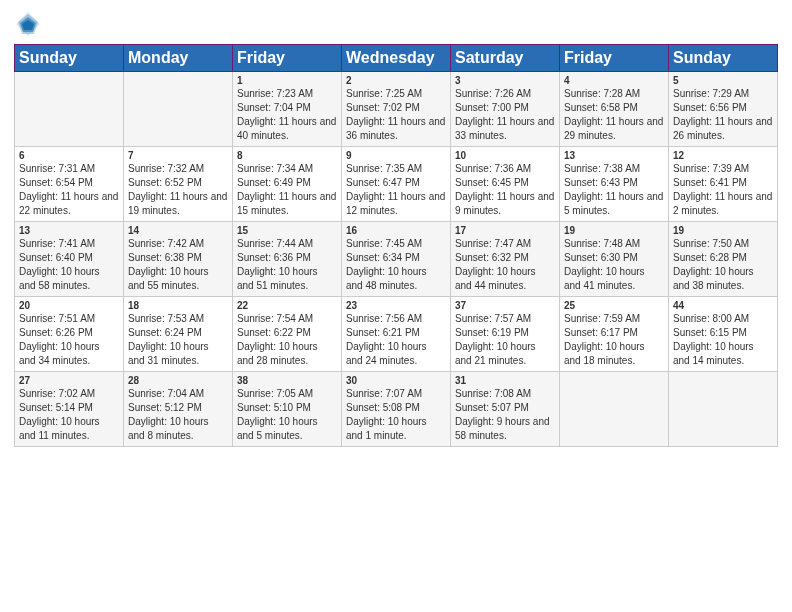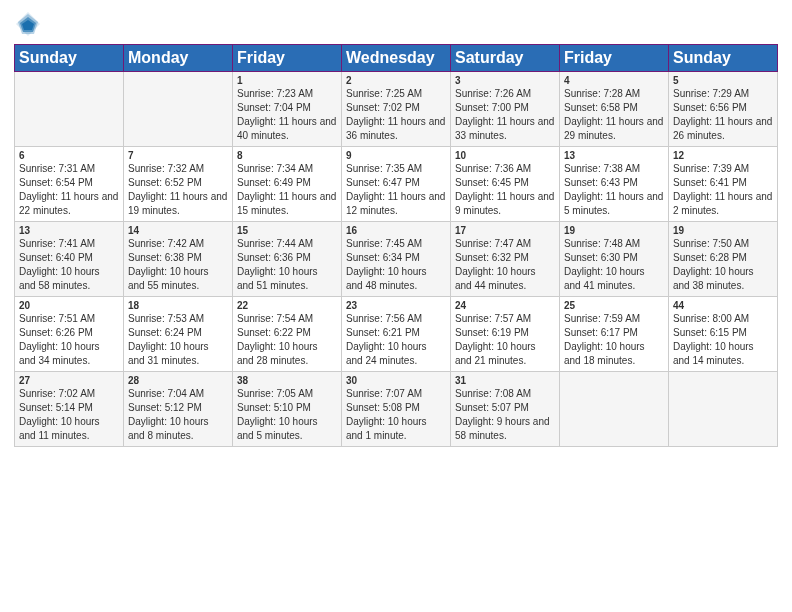--- a/index.html
+++ b/index.html
@@ -231,21 +231,21 @@
           </td>
           <td>
             <span class="day-number">22</span>
             <div class="day-info">Sunrise: 7:54 AM<br>Sunset: 6:22 PM<br>Daylight: 10 hours and 28 minutes.</div>
           </td>
           <td>
             <span class="day-number">23</span>
             <div class="day-info">Sunrise: 7:56 AM<br>Sunset: 6:21 PM<br>Daylight: 10 hours and 24 minutes.</div>
           </td>
           <td>
-            <span class="day-number">24</span>
+            <span class="day-number">37</span>
             <div class="day-info">Sunrise: 7:57 AM<br>Sunset: 6:19 PM<br>Daylight: 10 hours and 21 minutes.</div>
           </td>
           <td>
             <span class="day-number">25</span>
             <div class="day-info">Sunrise: 7:59 AM<br>Sunset: 6:17 PM<br>Daylight: 10 hours and 18 minutes.</div>
           </td>
           <td>
             <span class="day-number">44</span>
             <div class="day-info">Sunrise: 8:00 AM<br>Sunset: 6:15 PM<br>Daylight: 10 hours and 14 minutes.</div>
           </td>

